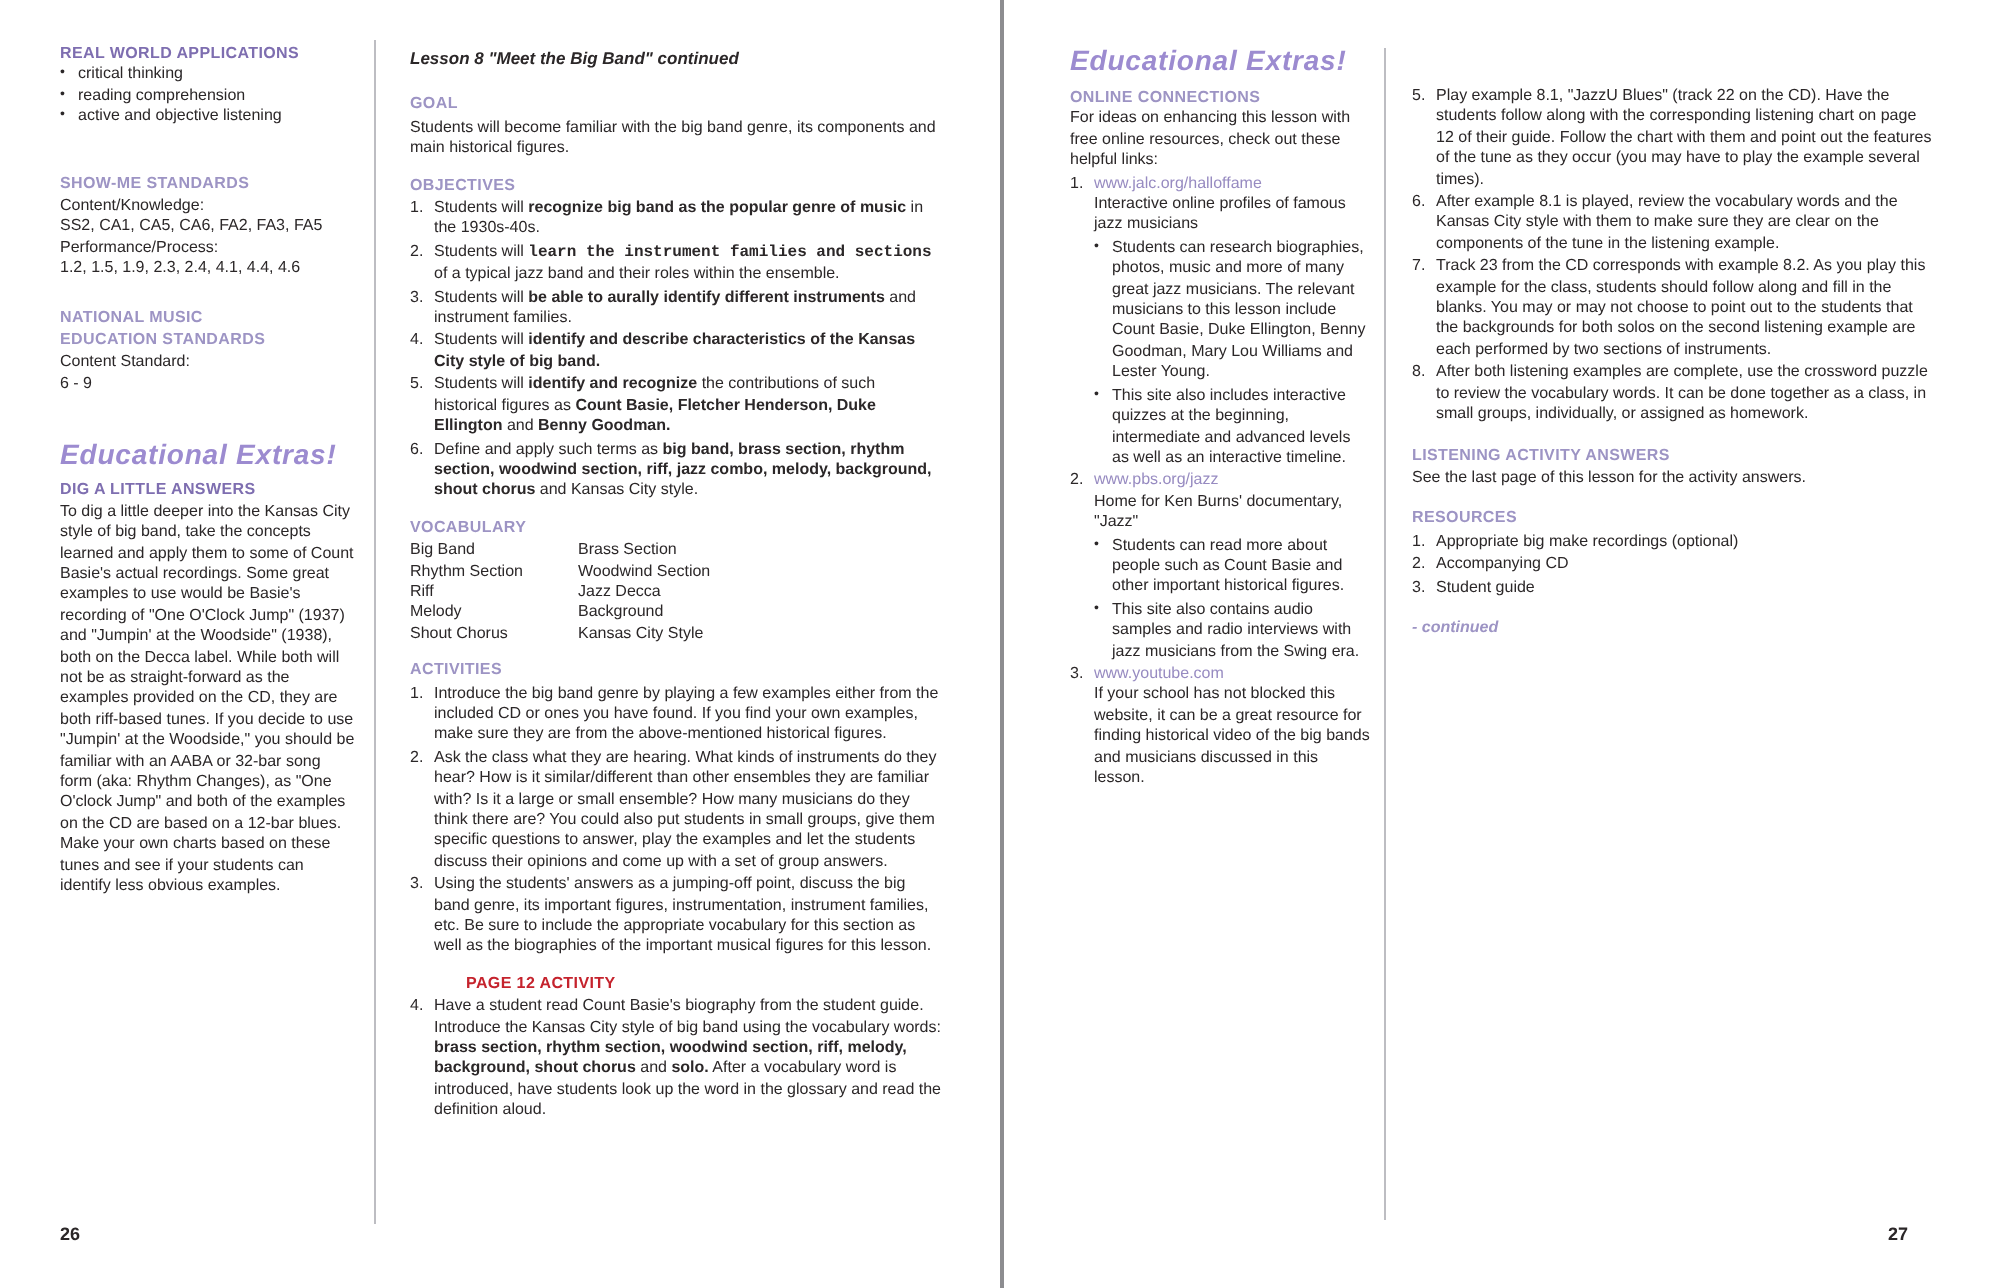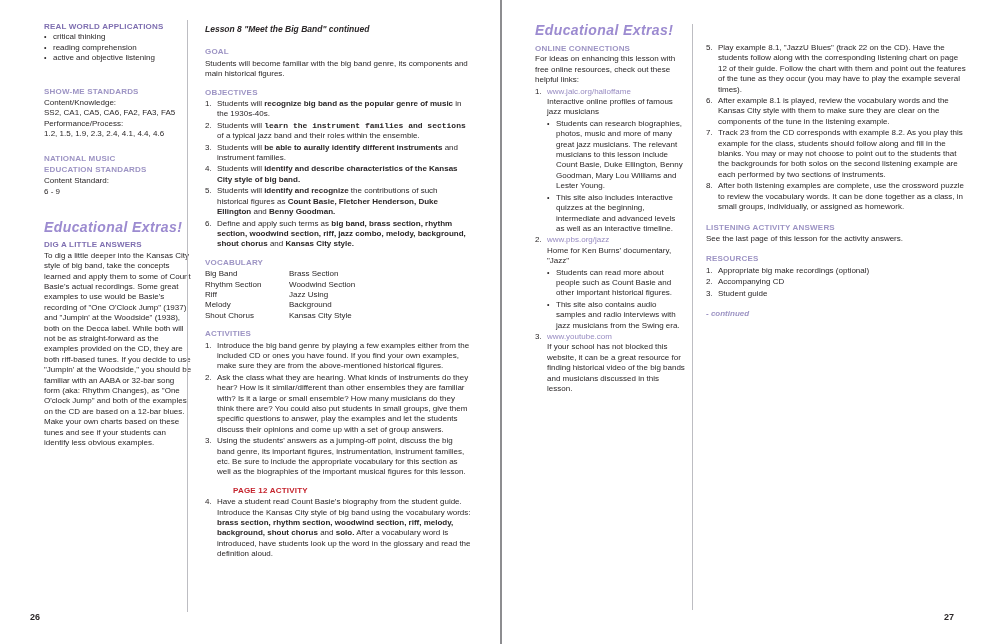--- a/index.html
+++ b/index.html
@@ -43,21 +43,21 @@
   .continued { color:var(--heading_light,#9d94c4); font-weight:700; font-style:italic; margin-top:10px; }
   .pagenum { position:absolute; font-weight:700; font-size:9px; color:#2b2728; }
 </style>
 </head>
 <body>
 
 <div class="spread">
 
   <div>
 
-    <div class="col" style="left:44px; top:22px; width:148px;">
+    <div class="col" style="left:30px; top:22px; width:148px;">
       <div class="h-strong">REAL WORLD APPLICATIONS</div>
       <div class="sb-item">
           <span class="sb-dot">•</span>
           <span>critical thinking</span>
         </div>
       <div class="sb-item">
           <span class="sb-dot">•</span>
           <span>reading comprehension</span>
         </div>
       <div class="sb-item">
@@ -115,37 +115,37 @@
         <div class="li">
             <span class="li-num">4.</span>
             <span class="li-txt"><span>Students will </span><span style="font-weight: 700;">identify and describe characteristics of the Kansas City style of big band.</span></span>
           </div>
         <div class="li">
             <span class="li-num">5.</span>
             <span class="li-txt"><span>Students will </span><span style="font-weight: 700;">identify and recognize</span><span> the contributions of such historical figures as </span><span style="font-weight: 700;">Count Basie, Fletcher Henderson, Duke Ellington</span><span> and </span><span style="font-weight: 700;">Benny Goodman.</span></span>
           </div>
         <div class="li">
             <span class="li-num">6.</span>
-            <span class="li-txt"><span>Define and apply such terms as </span><span style="font-weight: 700;">big band, brass section, rhythm section, woodwind section, riff, jazz combo, melody, background, shout chorus</span><span> and </span><span style="font-weight: 700;">Kansas City style.</span></span>
+            <span class="li-txt"><span>Define and apply such terms as </span><span style="font-weight: 700;">big band, brass section, rhythm section, woodwind section, riff, jazz combo, melody, background, shout chorus</span><span> and </span><span style="font-weight: 400;">Kansas City style.</span></span>
           </div>
       </div>
 
       <div class="sec">
         <div class="h-light">VOCABULARY</div>
         <div class="vocab-row">
             <span class="vocab-c1">Big Band</span>
             <span>Brass Section</span>
           </div>
         <div class="vocab-row">
             <span class="vocab-c1">Rhythm Section</span>
             <span>Woodwind Section</span>
           </div>
         <div class="vocab-row">
             <span class="vocab-c1">Riff</span>
-            <span>Jazz Using</span>
+            <span>Jazz Decca</span>
           </div>
         <div class="vocab-row">
             <span class="vocab-c1">Melody</span>
             <span>Background</span>
           </div>
         <div class="vocab-row">
             <span class="vocab-c1">Shout Chorus</span>
             <span>Kansas City Style</span>
           </div>
       </div>

